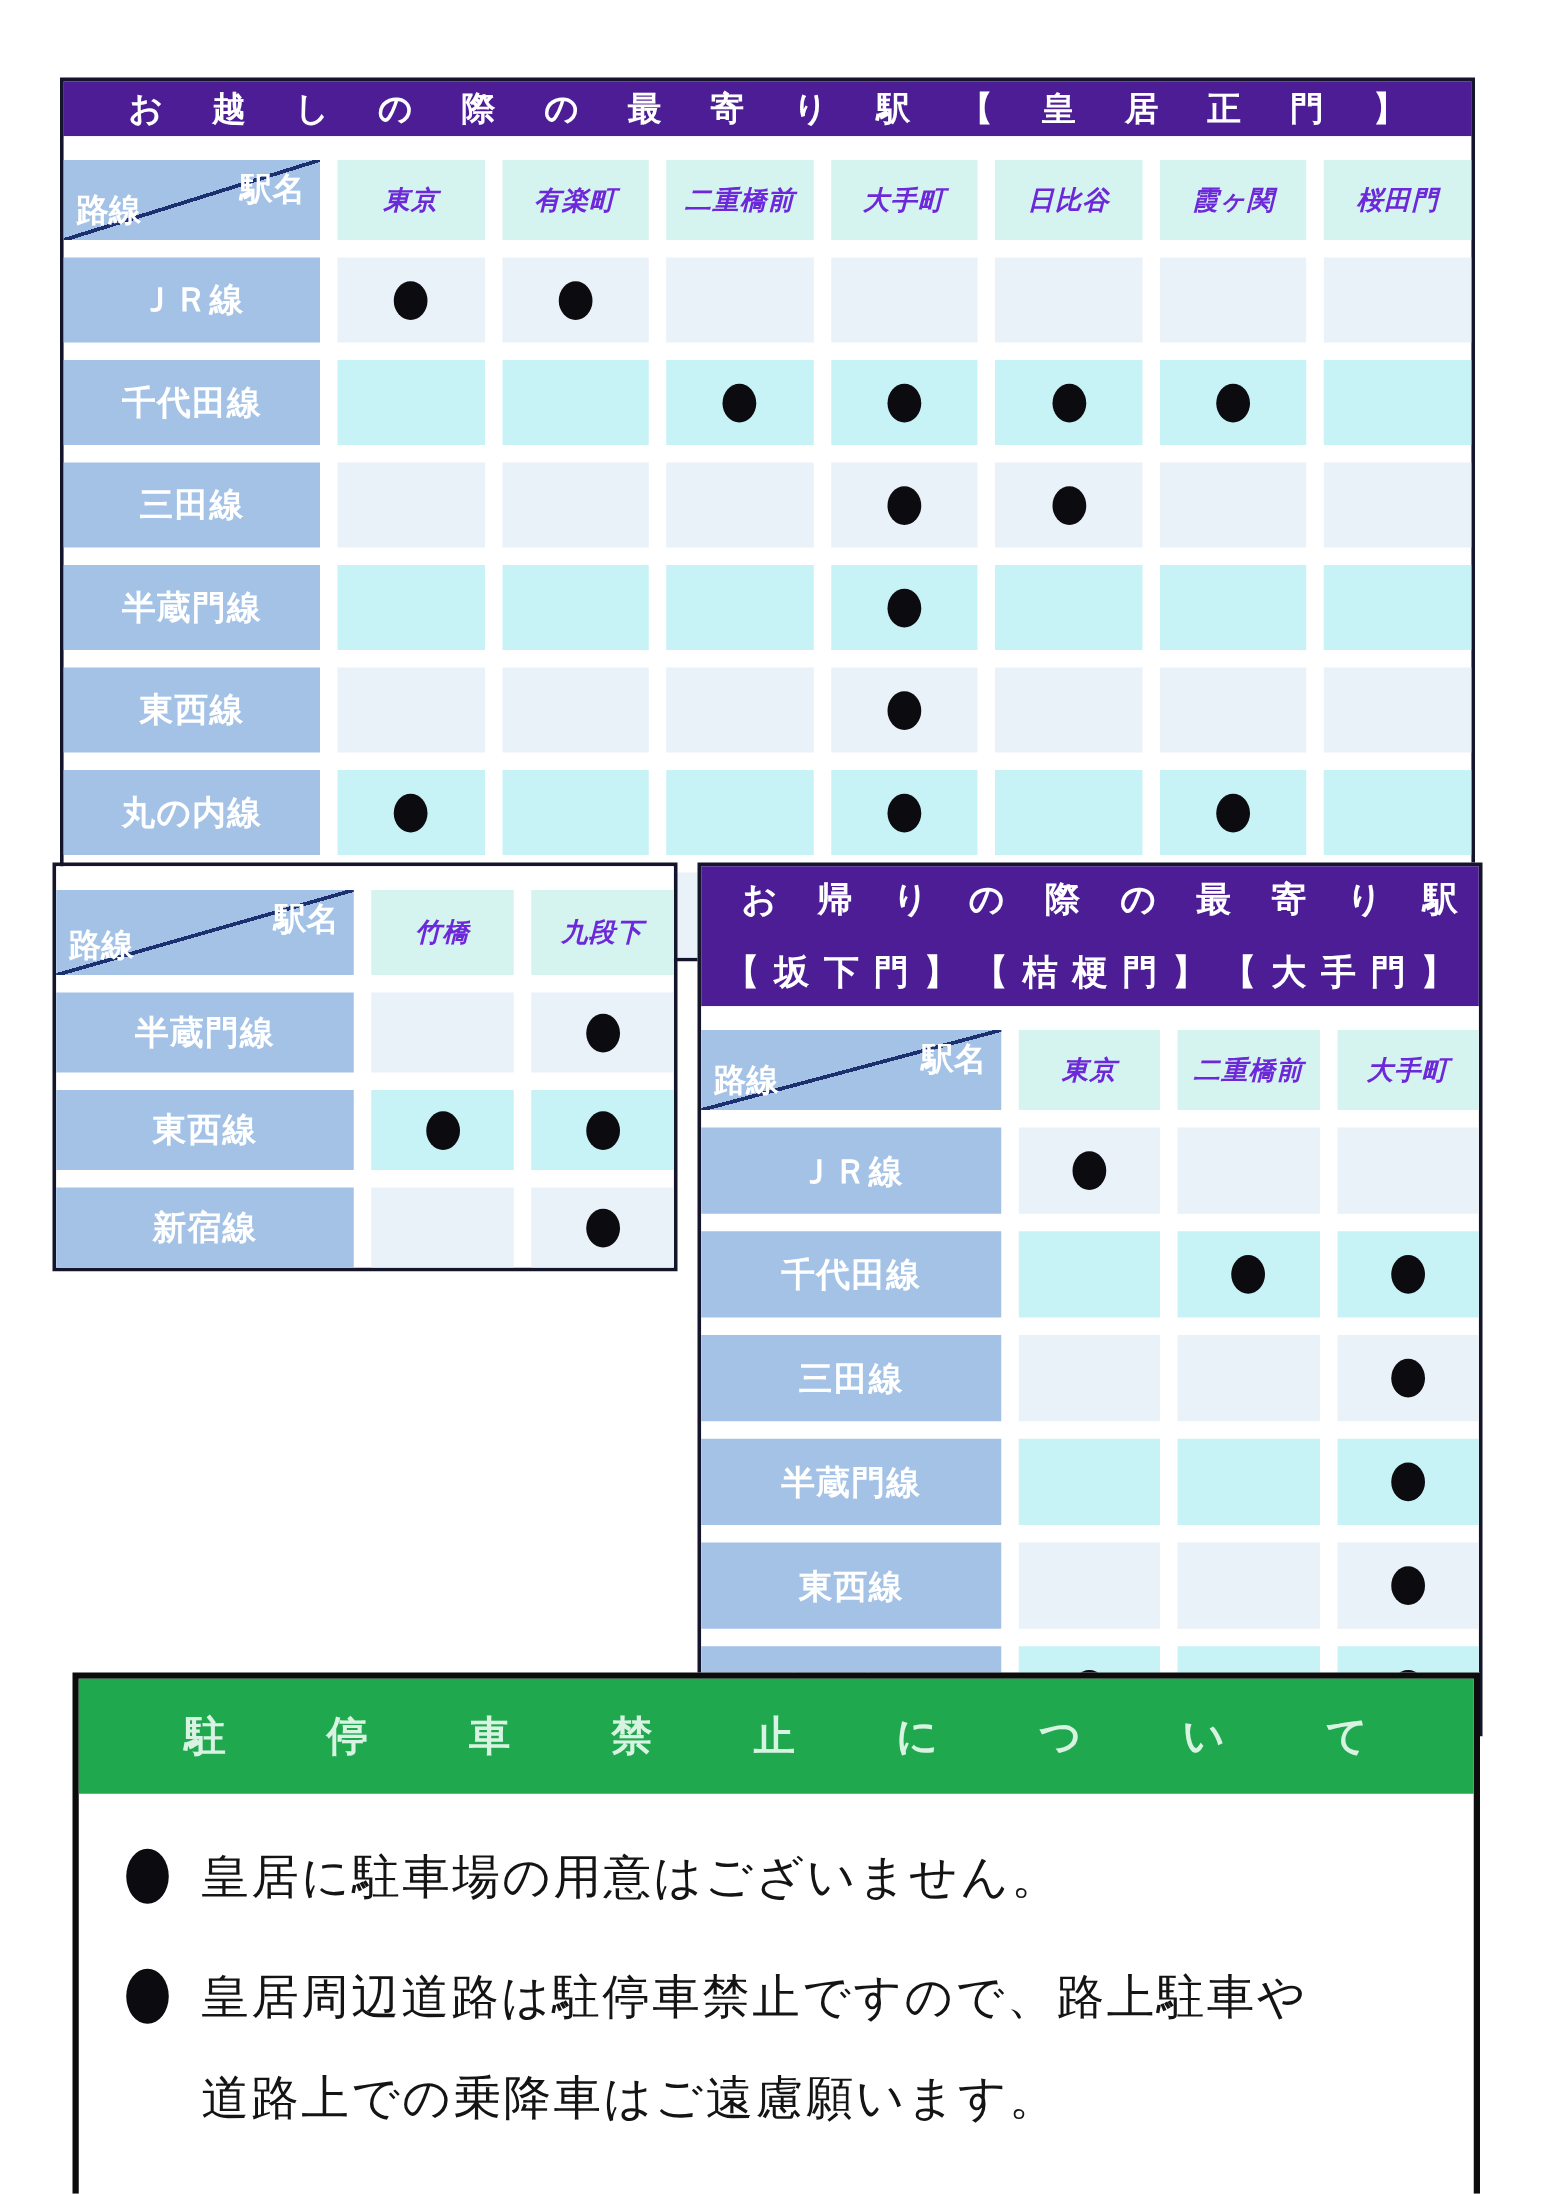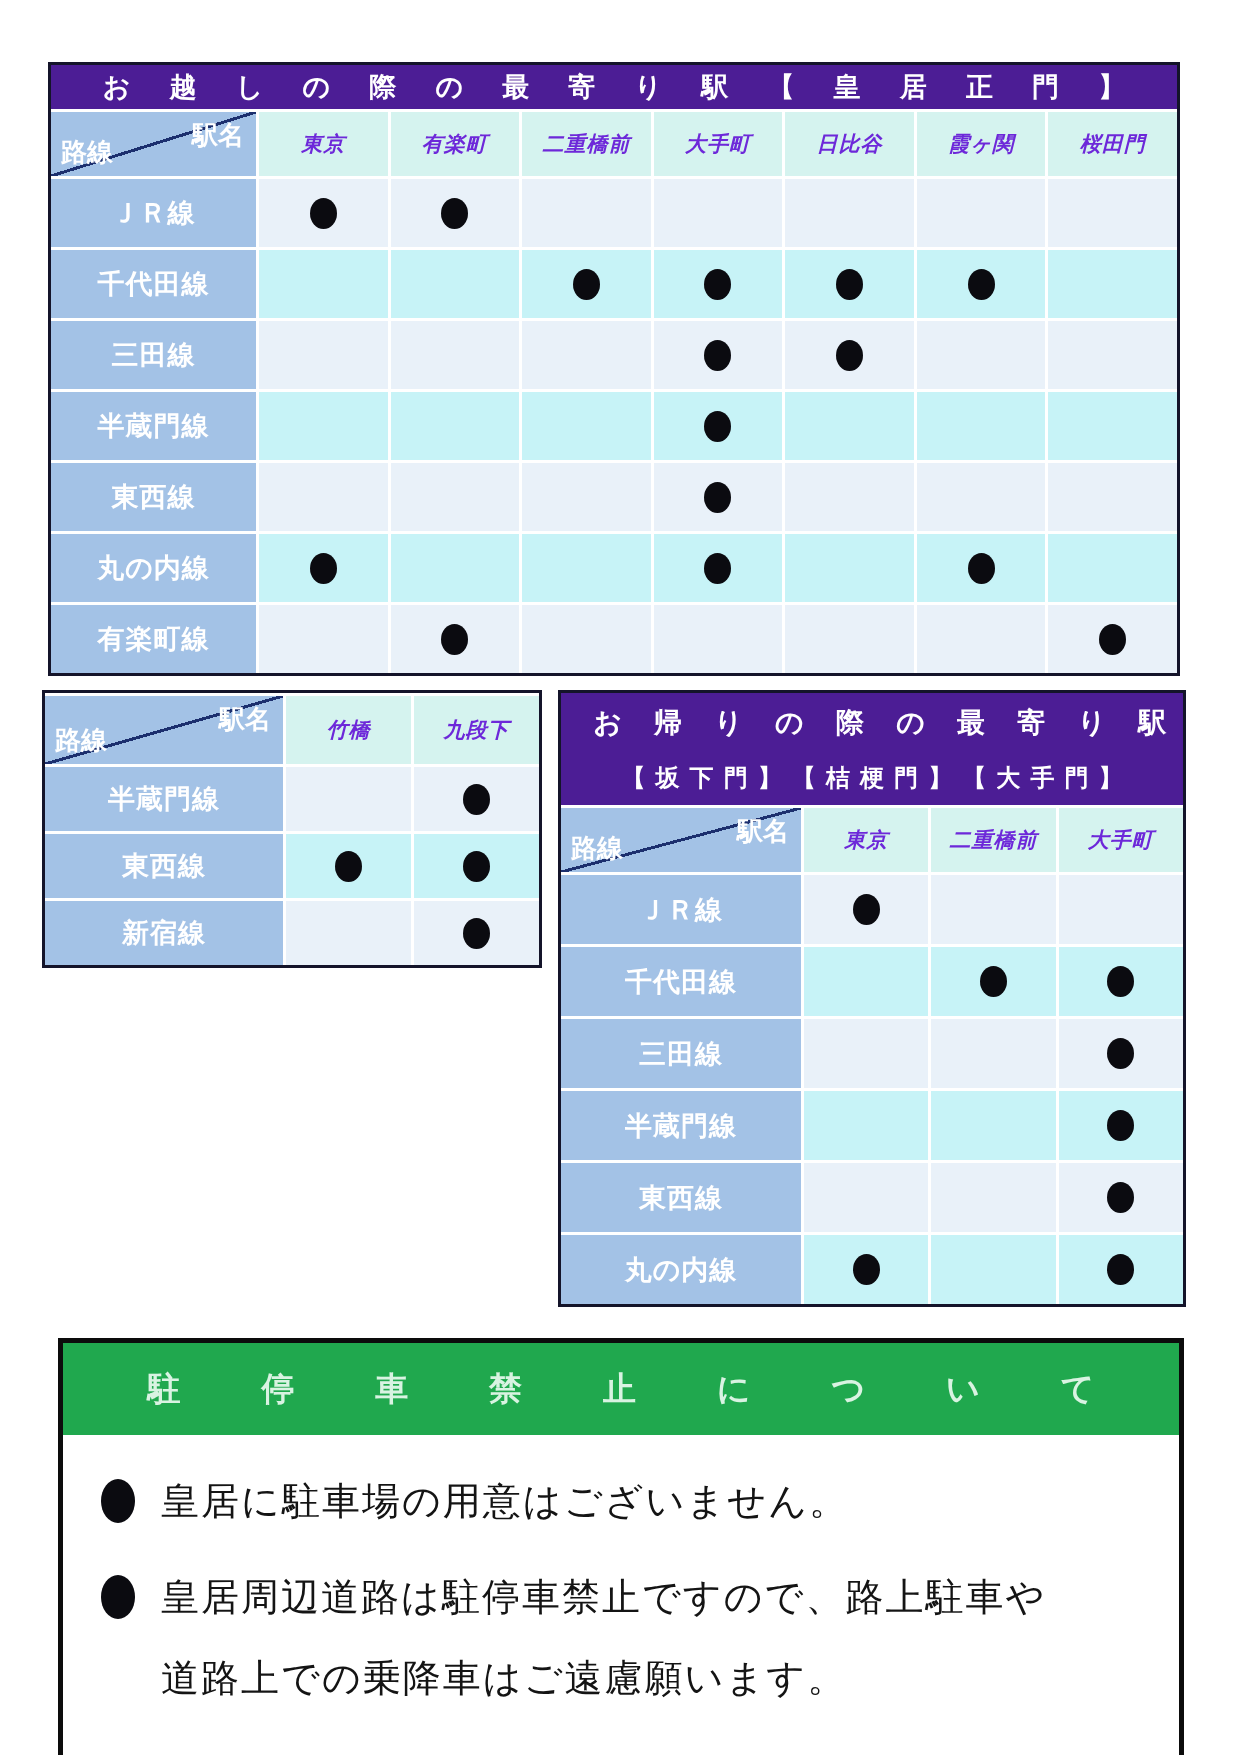--- a/index.html
+++ b/index.html
@@ -4,21 +4,21 @@
 <style>
   html,body{margin:0;padding:0;background:#ffffff;}
   .page{position:relative;width:1241px;height:1755px;background:#ffffff;overflow:hidden;
         font-family:"DejaVu Sans","Liberation Sans",sans-serif;}
 
   
   .ttable{position:absolute;border:3px solid #14142a;background:#ffffff;box-sizing:border-box;}
   .ttitle{background:#4c1d95;color:#ffffff;font-weight:bold;display:flex;align-items:center;
           justify-content:center;white-space:nowrap;overflow:hidden;}
   .ttitle .tline{width:100%;text-align:center;}
-  .tgrid{display:grid;gap:3px;background:#ffffff;padding-top:3px;}
+  .tgrid{display:grid;gap:14px;background:#ffffff;padding-top:19px;}
   .cell{display:flex;align-items:center;justify-content:center;box-sizing:border-box;}
   .corner{position:relative;background:
       linear-gradient(to bottom right,
         rgba(0,0,0,0) calc(50% - 1.5px), #1c2f6e calc(50% - 1.5px),
         #1c2f6e calc(50% + 1.5px), rgba(0,0,0,0) calc(50% + 1.5px)),
       #a3c2e6;}
   .corner .c-top{position:absolute;top:6px;right:12px;color:#ffffff;font-weight:bold;font-size:26px;}
   .corner .c-bot{position:absolute;bottom:6px;left:10px;color:#ffffff;font-weight:bold;font-size:26px;}
   .sta{background:#d5f3ef;color:#6d28d9;font-weight:bold;font-size:21px;letter-spacing:1px;font-style:italic;}
   .lbl{background:#a3c2e6;color:#ffffff;font-weight:bold;font-size:27px;letter-spacing:1px;}
@@ -31,21 +31,21 @@
   #table-main .ttitle{height:44px;font-size:27px;letter-spacing:1.45em;text-indent:1.45em;}
   #table-main .tgrid{grid-template-columns:205px repeat(7,1fr);grid-template-rows:64px repeat(7,68px);}
 
   #table-inui{left:42px;top:690px;width:500px;}
   #table-inui .ttitle{height:52px;font-size:28px;letter-spacing:0.26em;text-indent:0.26em;}
   #table-inui .tgrid{grid-template-columns:238px repeat(2,1fr);grid-template-rows:68px repeat(3,64px);}
 
   #table-gates{left:558px;top:690px;width:628px;}
   #table-gates .ttitle{height:112px;flex-direction:column;justify-content:center;gap:20px;}
   #table-gates .tline1{font-size:28px;letter-spacing:1.15em;text-indent:1.15em;}
-  #table-gates .tline2{font-size:24px;letter-spacing:0.42em;text-indent:0.42em;}
+  #table-gates .tline2{font-size:28px;letter-spacing:0.42em;text-indent:0.42em;}
   #table-gates .tgrid{grid-template-columns:240px repeat(3,1fr);grid-template-rows:64px repeat(6,69px);}
 
   
   .notice{position:absolute;left:58px;top:1338px;width:1126px;height:436px;
           border:5px solid #0c0c0c;background:#ffffff;box-sizing:border-box;}
   .notice-title{height:92px;background:#20a84e;color:#d9f3e2;font-weight:bold;font-size:33px;
           display:flex;align-items:center;justify-content:center;white-space:nowrap;
           letter-spacing:2.45em;text-indent:2.45em;overflow:hidden;}
   .notice-body{padding:26px 20px 0 30px;}
   .bullet-row{display:flex;align-items:flex-start;margin-bottom:14px;}

